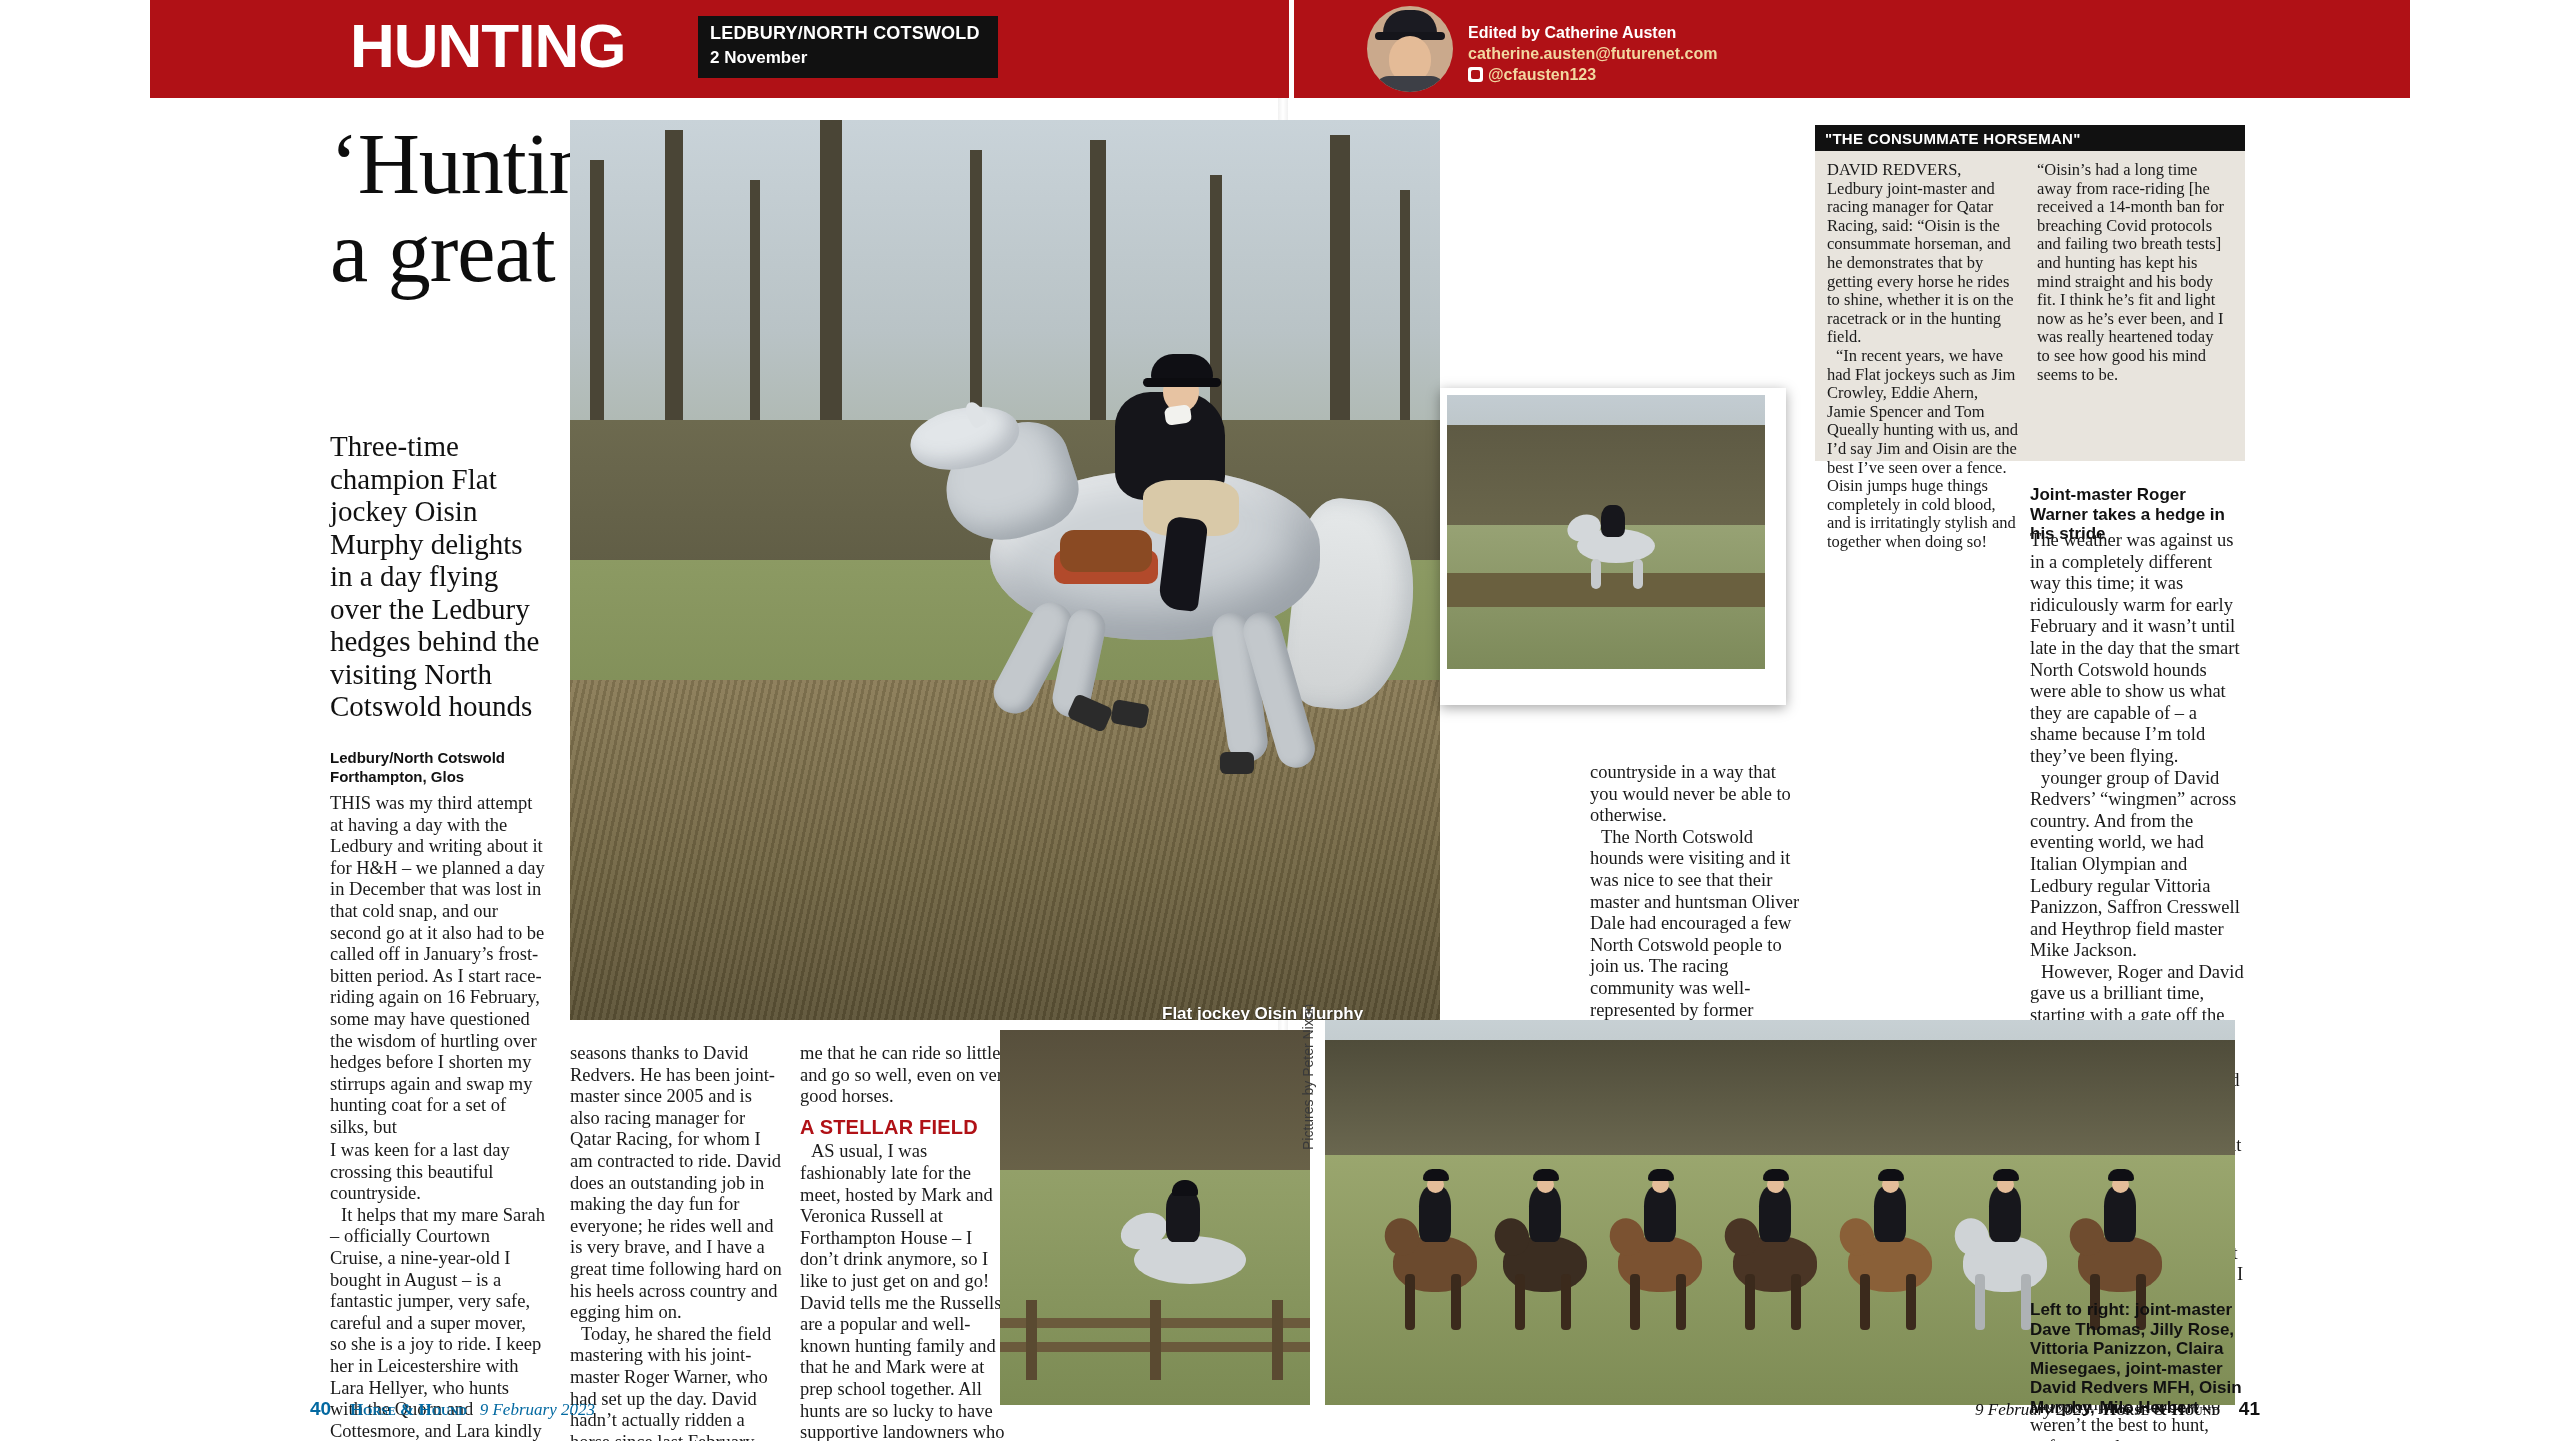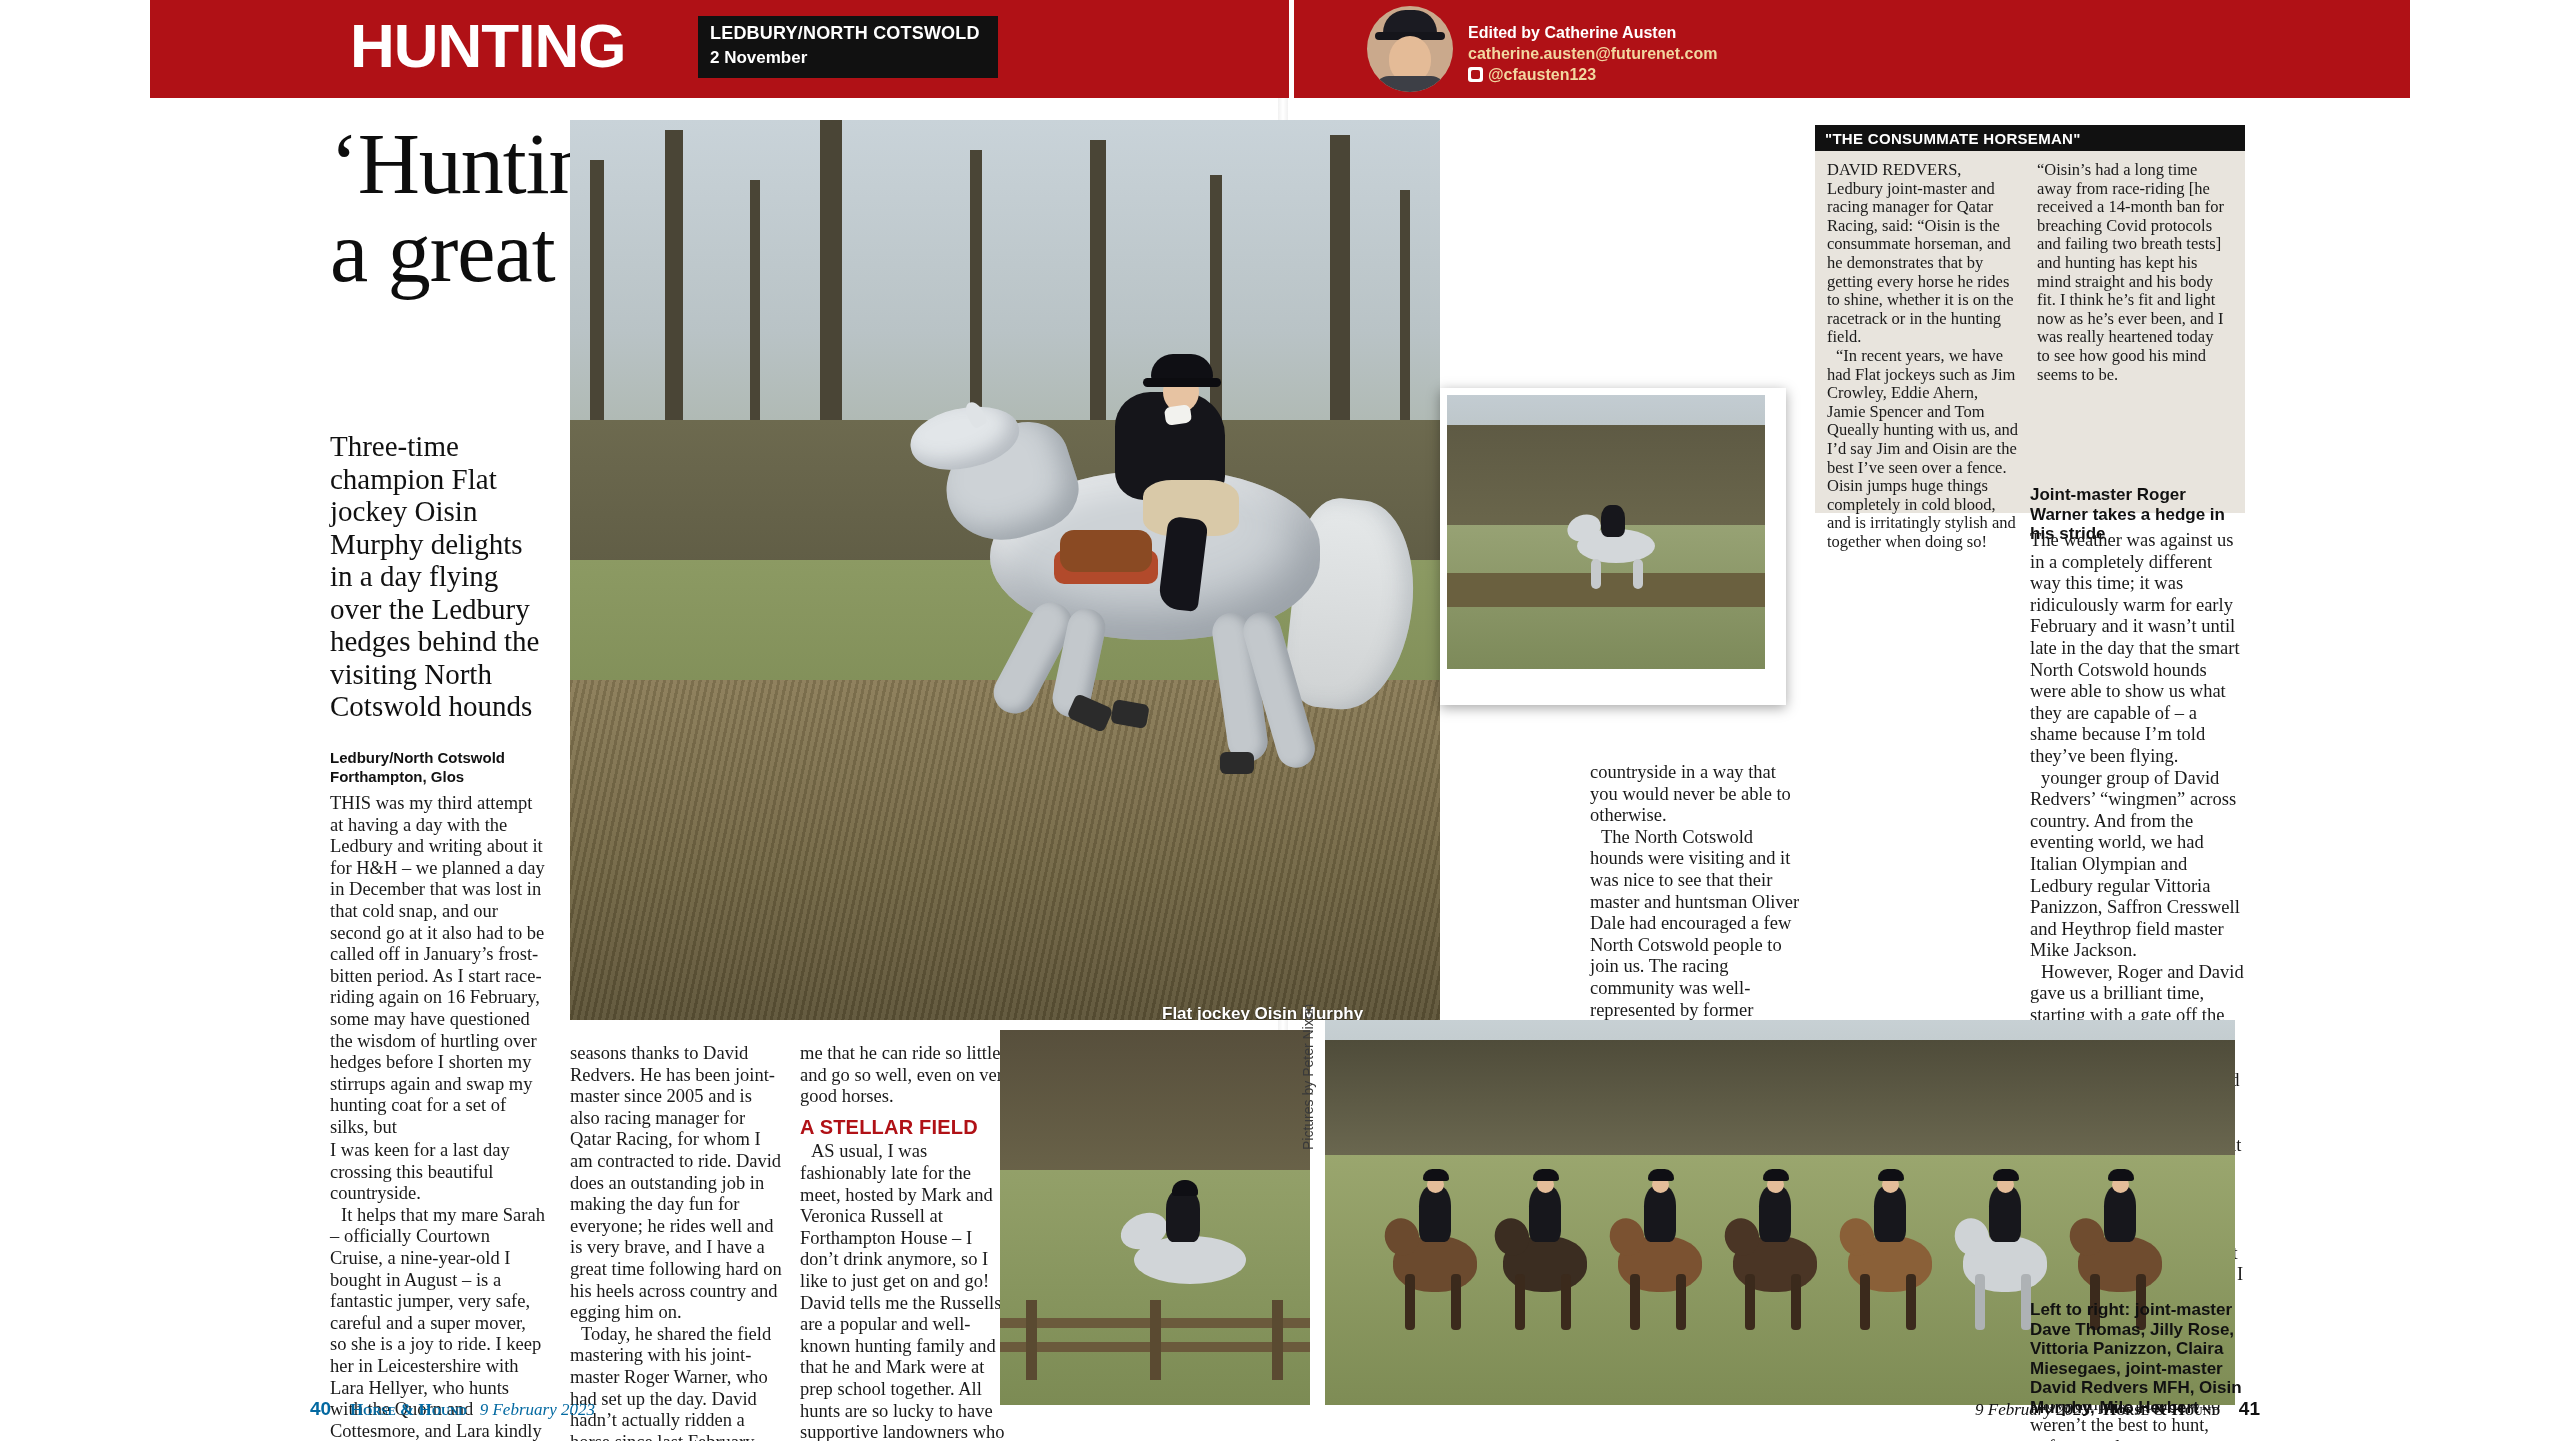--- a/index.html
+++ b/index.html
@@ -85,21 +85,21 @@
   .in-trees{position:absolute;left:0;top:30px;width:318px;height:110px;background:linear-gradient(#5e5a44,#6b674c);}
   .in-field{position:absolute;left:0;top:130px;width:318px;height:144px;background:linear-gradient(#97a274,#7d8a5a);}
   .in-hedge{position:absolute;left:0;top:178px;width:318px;height:34px;background:#6a603f;}
   .in-horse{position:absolute;left:120px;top:110px;width:110px;height:80px;}
   .in-horse .b{position:absolute;left:10px;top:24px;width:78px;height:34px;background:#d3d7da;border-radius:50%;}
   .in-horse .n{position:absolute;left:0px;top:10px;width:34px;height:26px;background:#d3d7da;border-radius:50%;transform:rotate(-20deg);}
   .in-horse .r{position:absolute;left:34px;top:0px;width:24px;height:32px;background:#17171c;border-radius:40% 40% 26% 26%;}
   .in-horse .l{position:absolute;background:#c6cacd;border-radius:8px;}
   .panel-head{position:absolute;left:1815px;top:125px;width:430px;height:26px;background:#111;}
   .panel-head span{position:absolute;left:10px;top:5px;font-family:"Liberation Sans",sans-serif;font-weight:700;font-size:15px;color:#fff;letter-spacing:.3px;}
-  .panel-body{position:absolute;left:1815px;top:151px;width:430px;height:362px;background:#e8e4dd;}
+  .panel-body{position:absolute;left:1815px;top:151px;width:430px;height:310px;background:#e8e4dd;}
   .panel-col{position:absolute;top:10px;width:192px;font-size:16.5px;line-height:18.6px;color:#1a1a1a;}
   .panel-col p{margin:0;text-indent:9px;}
   .panel-col p:first-child{text-indent:0;}
   .pc1{left:12px;}
   .pc2{left:222px;}
 
   .caption-hedge{position:absolute;left:2030px;top:485px;width:205px;font-family:"Liberation Sans",sans-serif;font-weight:700;font-size:17px;line-height:19.5px;color:#111;}
   .rcol4{position:absolute;left:1590px;top:762px;width:215px;font-size:18.5px;line-height:21.6px;color:#1a1a1a;}
   .rcol4 p{margin:0;text-indent:11px;}
   .rcol4 p:first-child{text-indent:0;}

